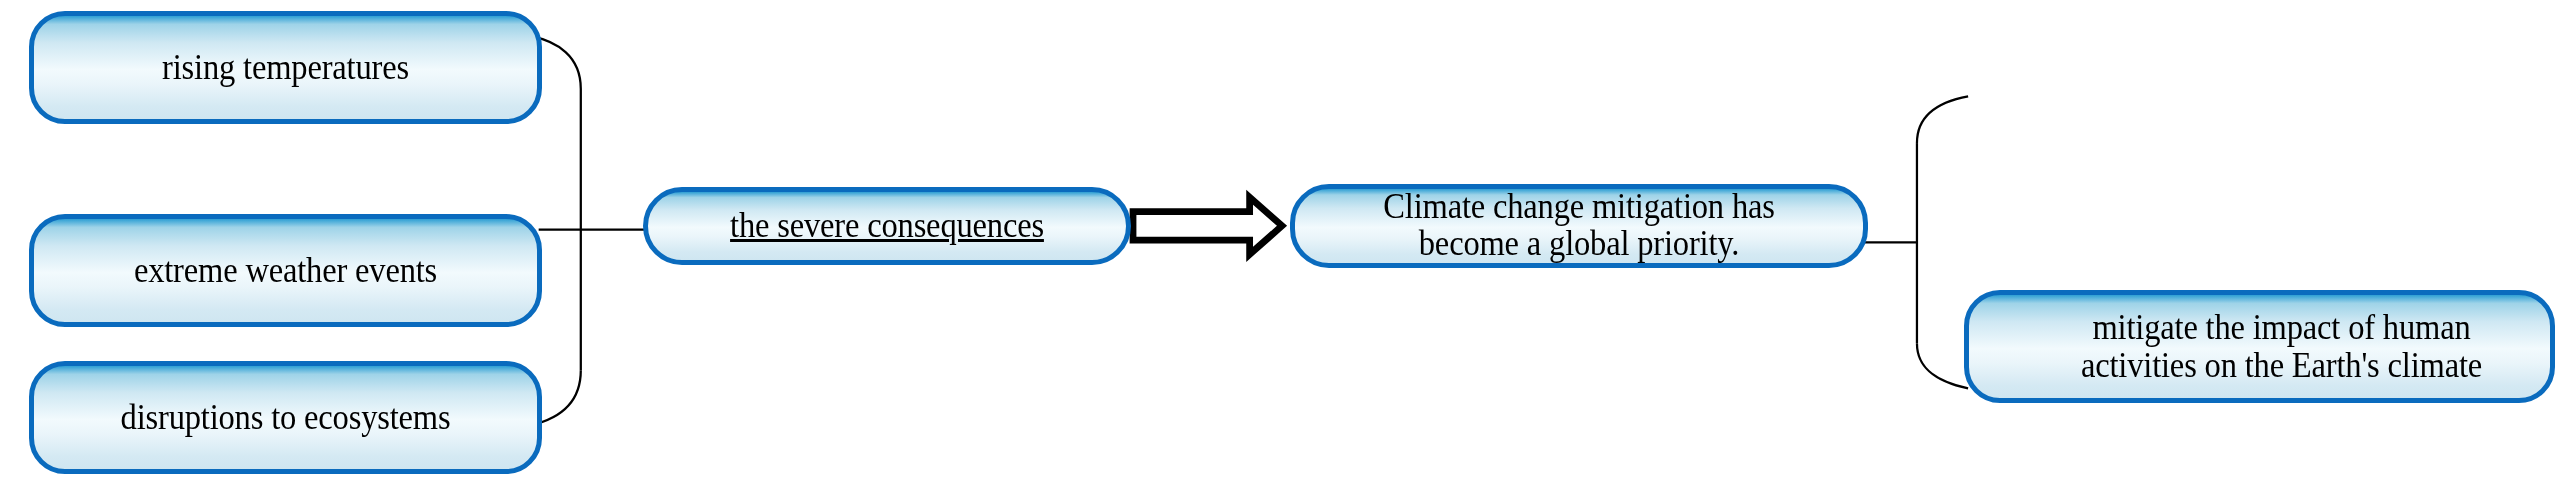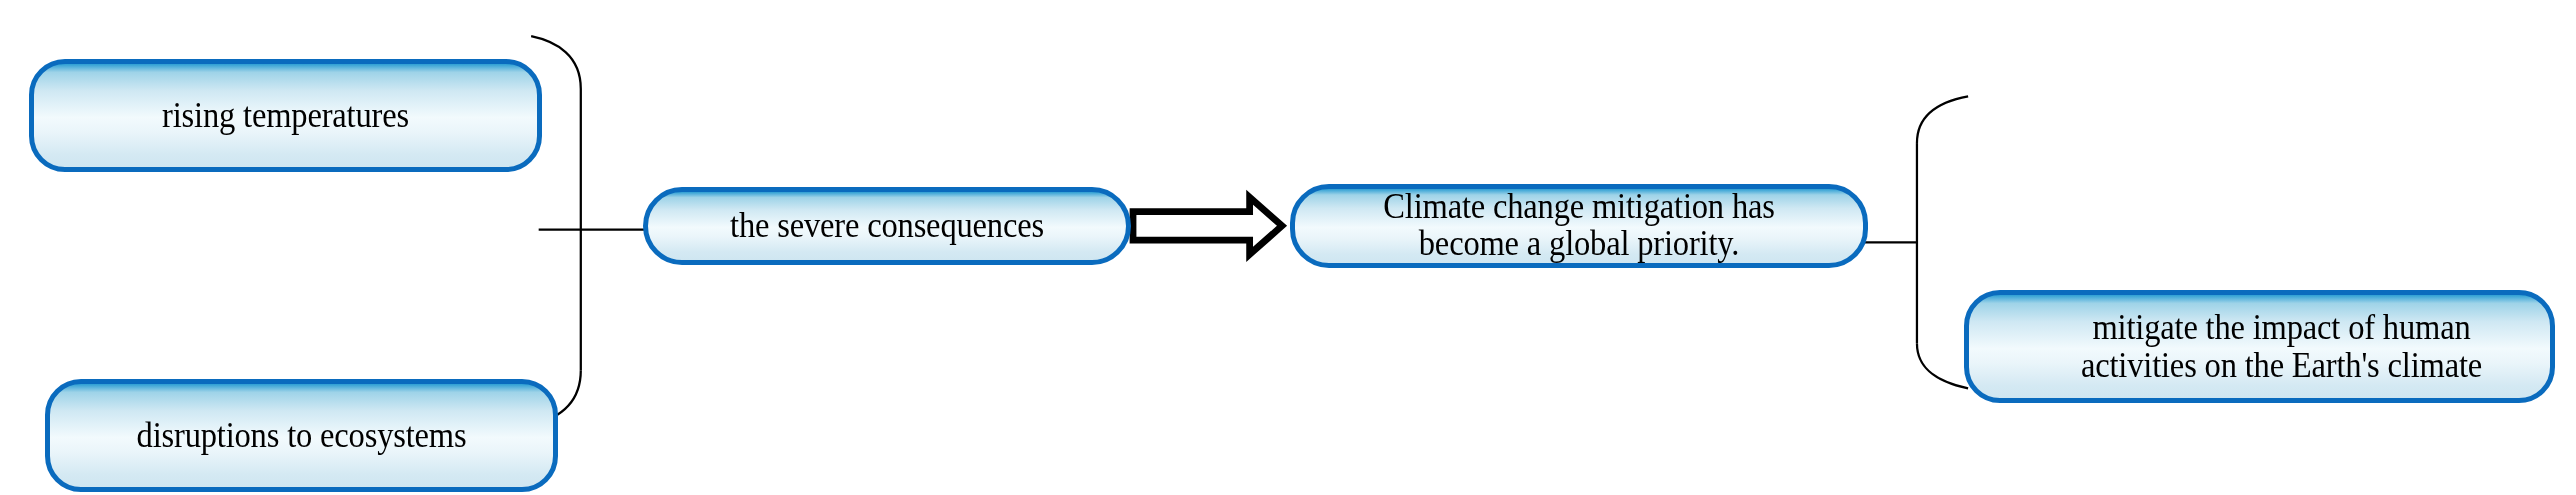--- a/index.html
+++ b/index.html
@@ -49,28 +49,29 @@
     padding: 0 13.5px;
     line-height: 1.06;
     font-weight: 400;
     letter-spacing: -0.2px;
     transform: scaleX(0.93);
     white-space: pre-line;
   }
   
   .n-left  { left: 29px;  width: 513px; height: 113px; }
   .n-left .label { font-size: 35px; }
-  #node-rising      { top: 11.3px; margin-top: 48px; }
+  #node-rising      { top: 11.3px; }
   #node-extreme     { top: 214px; }
-  #node-disruptions { top: 379px; margin-left: 16px; }
+  #node-disruptions { top: 361px; }
 
   
   #node-consequences {
     left: 643px; top: 187px; width: 488px; height: 78px;
     border-radius: 39px;
+    text-decoration: underline;
   }
   #node-consequences .label { font-size: 35px; }
 
   #node-mitigation {
     left: 1290px; top: 184px; width: 578px; height: 84px;
     border-radius: 39px;
   }
   #node-mitigation .label { font-size: 35px; line-height: 1.05; }
 
   
@@ -110,20 +111,23 @@
       <path d="M 2548 190 C 2548 152 2578 135 2616 128"></path>
 
       <path d="M 2548 456 C 2548 492 2578 508 2616 516"></path>
     </g>
   </svg>
 
   <div class="node n-left" id="node-rising">
     <span class="label">rising temperatures</span>
   </div>
 
+  <div class="node n-left" id="node-extreme">
+    <span class="label">extreme weather events</span>
+  </div>
 
   <div class="node n-left" id="node-disruptions">
     <span class="label">disruptions to ecosystems</span>
   </div>
 
   <div class="node" id="node-consequences">
     <span class="label">the severe consequences</span>
   </div>
 
   <div class="node" id="node-mitigation">

